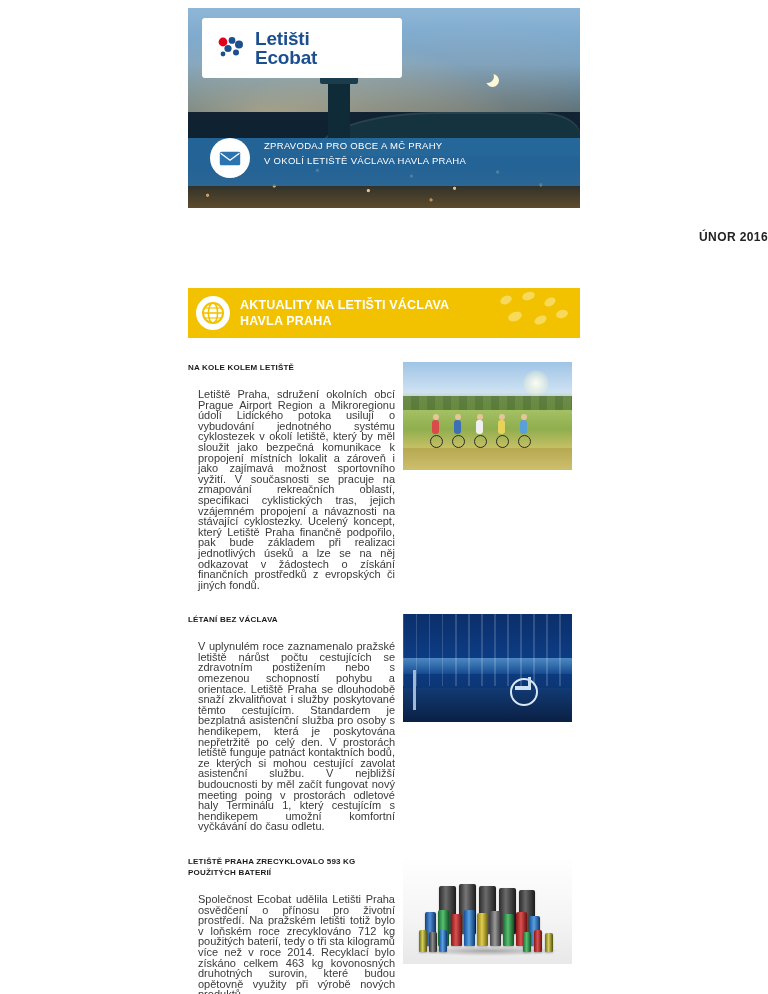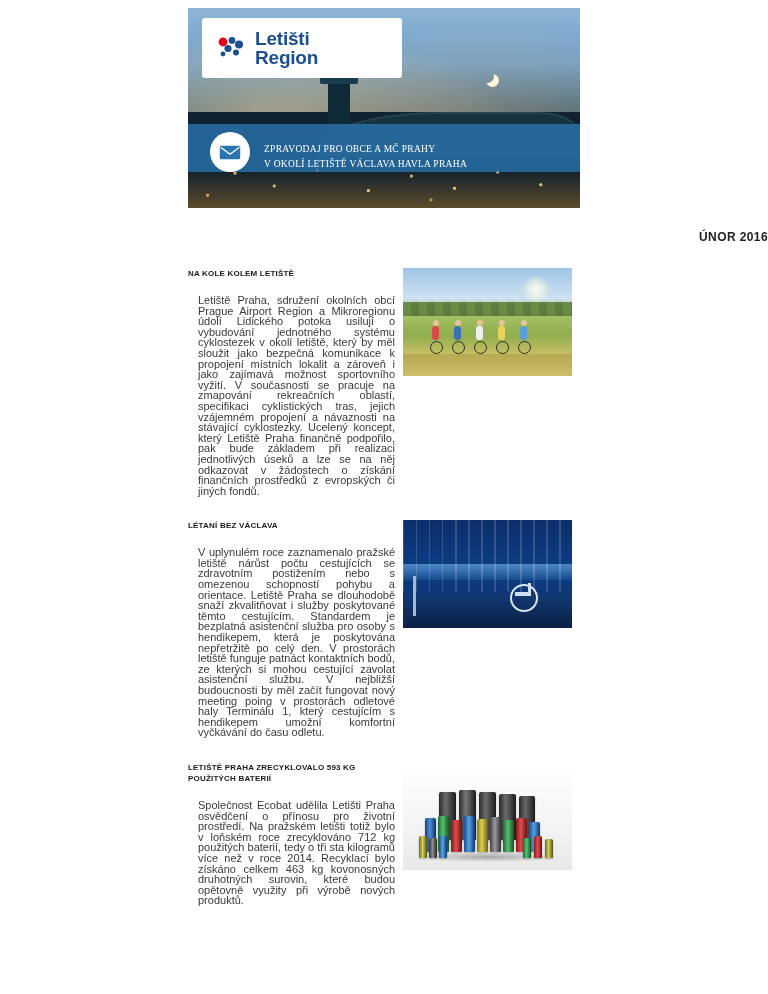--- a/index.html
+++ b/index.html
@@ -142,27 +142,26 @@
     color: #1b4f8f;
     letter-spacing: -0.2px;
   }
   .logo-text span {
     display: block;
   }
 
   
   .banner {
     position: absolute;
-    left: 0; bottom: 36px;
+    left: 0; bottom: 22px;
     width: 100%;
     height: 48px;
     background: rgba(43,116,176,0.80);
     display: flex;
-    align-items: flex-end;
-    font-family: Liberation Serif, serif;
+    align-items: flex-start;
   }
   .banner-icon {
     width: 40px; height: 40px;
     border-radius: 50%;
     background: #ffffff;
     margin-left: 22px;
     margin-right: 14px;
     flex: none;
     display: flex;
     align-items: center;
@@ -368,21 +367,21 @@
             <circle cx="7" cy="7" r="4.4" fill="#e2001a"></circle>
             <circle cx="16" cy="5.4" r="3.4" fill="#1b4f8f"></circle>
             <circle cx="23" cy="9.5" r="4" fill="#1b4f8f"></circle>
             <circle cx="12" cy="13.5" r="3.6" fill="#1b4f8f"></circle>
             <circle cx="20" cy="17.5" r="3" fill="#1b4f8f"></circle>
             <circle cx="7" cy="19" r="2.4" fill="#1b4f8f"></circle>
           </svg>
         </div>
         <div class="logo-text">
           <span>Letišti</span>
-          <span>Region</span>
+          <span>Ecobat</span>
         </div>
       </div>
 
       <div class="banner">
         <div class="banner-icon">
           <svg width="22" height="15" viewBox="0 0 22 15">
             <rect x="0.8" y="0.8" width="20.4" height="13.4" rx="1.5" fill="#2b74b0"></rect>
             <path d="M1.6 2.2 L11 9.2 L20.4 2.2" fill="none" stroke="#ffffff" stroke-width="1.3"></path>
           </svg>
         </div>
@@ -391,20 +390,40 @@
           <div>V OKOLÍ LETIŠTĚ VÁCLAVA HAVLA PRAHA</div>
         </div>
       </div>
     </div>
   </div>
 
   <div class="month">ÚNOR 2016</div>
 
   <div class="content">
 
+    <div class="section-band">
+      <div class="band-badge">
+        <svg width="24" height="24" viewBox="0 0 24 24">
+          <circle cx="12" cy="12" r="10" fill="none" stroke="#f2c200" stroke-width="2"></circle>
+          <ellipse cx="12" cy="12" rx="4.6" ry="10" fill="none" stroke="#f2c200" stroke-width="1.6"></ellipse>
+          <line x1="2" y1="12" x2="22" y2="12" stroke="#f2c200" stroke-width="1.6"></line>
+          <line x1="3.4" y1="7" x2="20.6" y2="7" stroke="#f2c200" stroke-width="1.2"></line>
+          <line x1="3.4" y1="17" x2="20.6" y2="17" stroke="#f2c200" stroke-width="1.2"></line>
+        </svg>
+      </div>
+      <div class="band-title">AKTUALITY NA LETIŠTI VÁCLAVA HAVLA PRAHA</div>
+      <div class="band-deco">
+        <i style="left:8px;  top:8px;  width:12px; height:8px; transform:rotate(-25deg);"></i>
+        <i style="left:30px; top:4px;  width:13px; height:8px; transform:rotate(-18deg);"></i>
+        <i style="left:52px; top:10px; width:12px; height:8px; transform:rotate(-30deg);"></i>
+        <i style="left:16px; top:24px; width:14px; height:9px; transform:rotate(-20deg);"></i>
+        <i style="left:42px; top:28px; width:13px; height:8px; transform:rotate(-26deg);"></i>
+        <i style="left:64px; top:22px; width:12px; height:8px; transform:rotate(-14deg);"></i>
+      </div>
+    </div>
 
     <div class="article">
       <div class="art-left">
         <div class="art-title">NA KOLE KOLEM LETIŠTĚ</div>
         <div class="art-body">Letiště Praha, sdružení okolních obcí Prague Airport Region a Mikroregionu údolí Lidického potoka usilují o vybudování jednotného systému cyklostezek v okolí letiště, který by měl sloužit jako bezpečná komunikace k propojení místních lokalit a zároveň i jako zajímavá možnost sportovního vyžití. V současnosti se pracuje na zmapování rekreačních oblastí, specifikaci cyklistických tras, jejich vzájemném propojení a návaznosti na stávající cyklostezky. Ucelený koncept, který Letiště Praha finančně podpořilo, pak bude základem při realizaci jednotlivých úseků a lze se na něj odkazovat v žádostech o získání finančních prostředků z evropských či jiných fondů.</div>
       </div>
       <div class="art-right">
         <div class="photo photo-bikes">
           <div class="sun"></div>
           <div class="treeline"></div>

